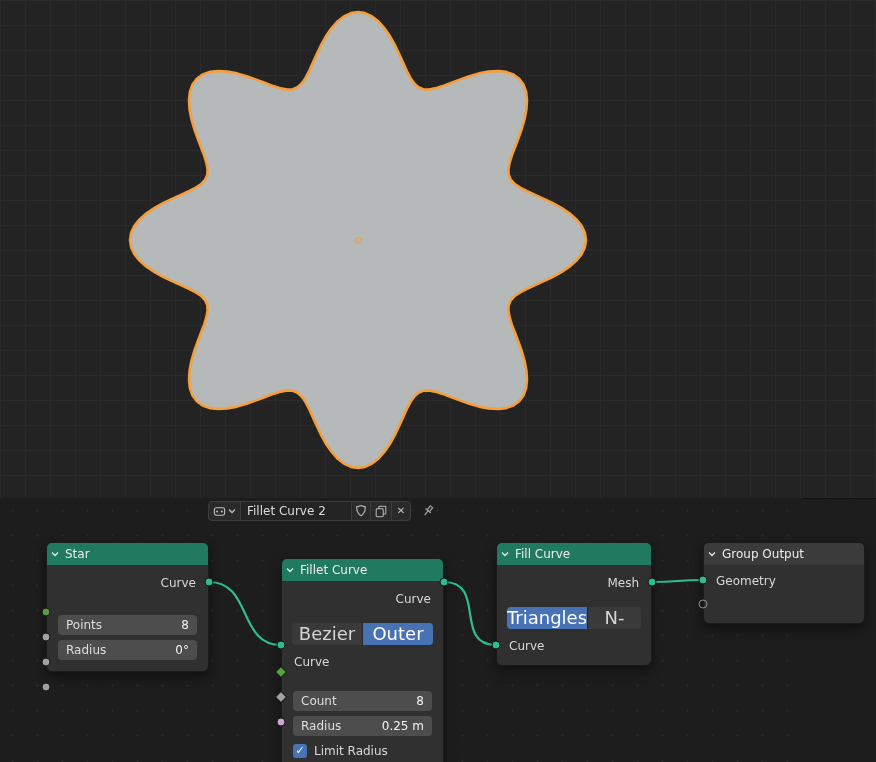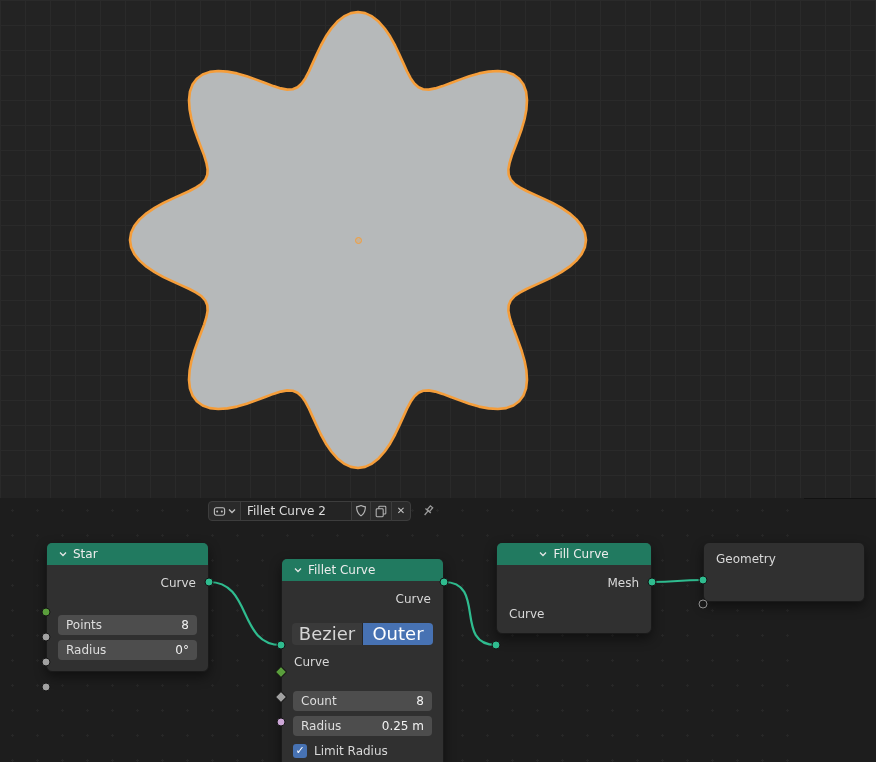--- a/index.html
+++ b/index.html
@@ -48,21 +48,21 @@
   .sq{width:20px;}  .sq-w{width:22px;}
   .x-glyph{font-size:10px;line-height:1;}
   .pin-btn{margin-left:9px;display:flex;align-items:center;}
   
   .node{
     position:absolute;background:#303030;border:1px solid #1a1a1a;border-radius:6px;
     box-shadow:0 5px 12px rgba(0,0,0,.45);font-size:12px;color:#d8d8d8;box-sizing:border-box;
   }
   .node-header{
     height:22px;border-radius:5px 5px 0 0;display:flex;align-items:center;gap:6px;
-    padding:0 12px;color:#ec. ;color:#ececec;
+    padding:0 4px;color:#ec. ;color:#ececec;
   }
   .node-header .title{font-size:12px;}
   .chev{flex:0 0 auto;display:block;}
   .row-out{text-align:right;padding:0 12px;line-height:28px;margin-top:4px;height:28px;box-sizing:border-box;}
   .label-row{padding:0 12px;line-height:22px;height:22px;margin-top:6px;box-sizing:border-box;}
   .fields-stack{margin-top:18px;}
   .field{
     height:20px;background:#4d4d4d;border-radius:4px;margin:0 11px 5px;
     display:flex;justify-content:space-between;align-items:center;padding:0 8px;color:#ece販c;color:#ececec;
   }
@@ -191,31 +191,41 @@
     </div>
     <div class="check-row">
       <div class="checkbox" style="background-color: rgb(71, 114, 179);">
         <span>✓</span>
       </div>
       <span>Limit Radius</span>
     </div>
   </div>
 
   <div class="node pad-b8" style="left:496px;top:44px;width:156px;">
-    <div class="node-header" style="background-color: rgb(33, 122, 96); justify-content: center;">
+    <div class="node-header" style="background-color: rgb(33, 122, 96);">
       <svg class="chev" width="8" height="6" viewBox="0 0 8 6">
         <polyline points="1,1.5 4,4.5 7,1.5" fill="none" stroke="#e6e6e6" stroke-width="1.3"></polyline>
       </svg>
       <span class="title">Fill Curve</span>
     </div>
     <div class="row-out">Mesh</div>
+    <div class="seg">
+      <div class="seg-btn active" style="background-color: rgb(71, 114, 179);">Triangles</div>
+      <div class="seg-btn">N-gons</div>
+    </div>
     <div class="label-row">Curve</div>
   </div>
 
   <div class="node pad-b6" style="left:703px;top:44px;width:162px;">
+    <div class="node-header" style="background-color: rgb(59, 59, 59);">
+      <svg class="chev" width="8" height="6" viewBox="0 0 8 6">
+        <polyline points="1,1.5 4,4.5 7,1.5" fill="none" stroke="#e6e6e6" stroke-width="1.3"></polyline>
+      </svg>
+      <span class="title">Group Output</span>
+    </div>
     <div class="go-row firstrow">Geometry</div>
     <div class="go-row"></div>
   </div>
 
   <div class="socket" style="left: 209px; top: 84px; background-color: rgb(47, 188, 143);"></div>
   <div class="socket" style="left: 46px; top: 114px; background-color: rgb(90, 158, 60);"></div>
   <div class="socket" style="left: 46px; top: 139px; background-color: rgb(161, 161, 161);"></div>
   <div class="socket" style="left: 46px; top: 164px; background-color: rgb(161, 161, 161);"></div>
   <div class="socket" style="left: 46px; top: 189px; background-color: rgb(161, 161, 161);"></div>
 

